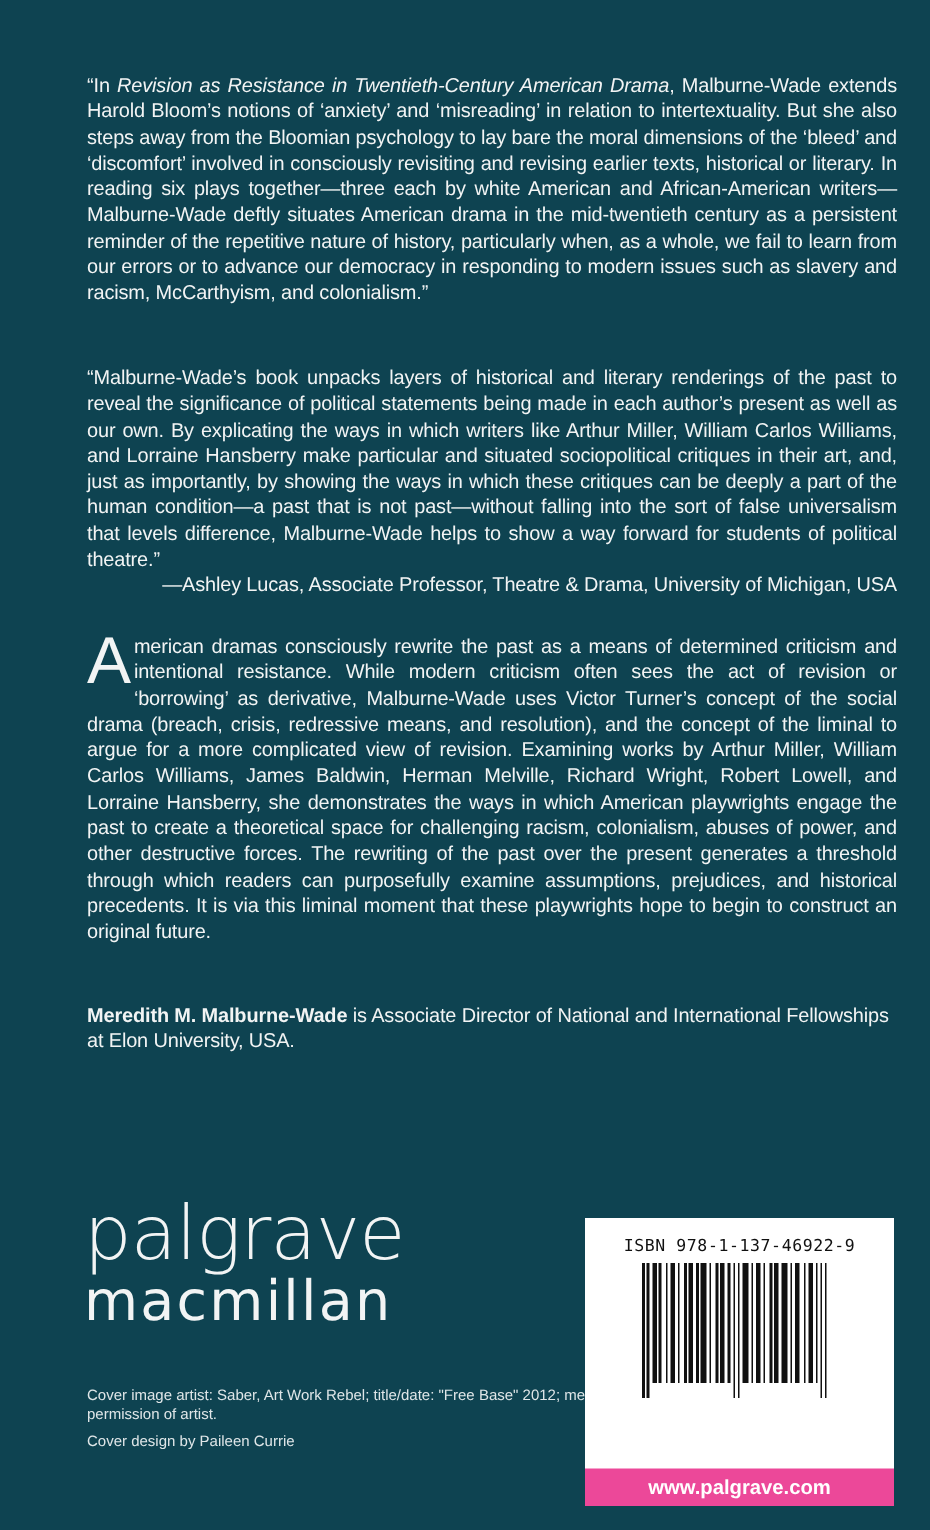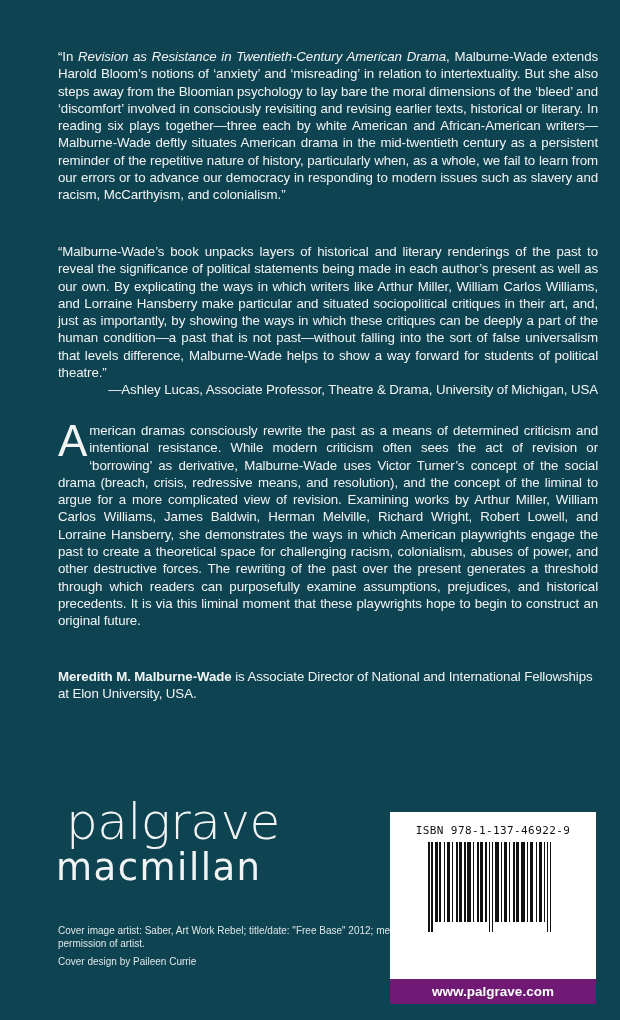--- a/index.html
+++ b/index.html
@@ -48,21 +48,21 @@
 
     .logo {
       position: absolute;
       left: 56px;
       top: 800px;
       font-family: "DejaVu Sans", sans-serif;
       color: #f2f4f4;
       font-weight: normal;
       line-height: 44px;
     }
-    .logo .l1 { display: block; font-size: 50px; letter-spacing: -0.5px; font-weight: 300; margin-left: 10px; }
+    .logo .l1 { display: block; font-size: 50px; letter-spacing: -0.5px; font-weight: 300; }
     .logo .l2 { display: block; font-size: 37px; letter-spacing: 1.5px; margin-top: 2px; }
 
     .credits {
       position: absolute;
       left: 58px;
       top: 924px;
       font-family: "Liberation Sans", sans-serif;
       font-size: 10px;
       line-height: 13px;
       color: #dfe6e8;
@@ -109,21 +109,21 @@
       letter-spacing: 0.6px;
       background: transparent;
     }
     .bar-digits .first { margin-right: 8px; }
     .url-band {
       position: absolute;
       left: 0;
       bottom: 0;
       width: 100%;
       height: 25px;
-      background: #701a75;
+      background: #ec4899;
       color: #ffffff;
       text-align: center;
       font-family: "Liberation Sans", sans-serif;
       font-size: 13.5px;
       line-height: 25px;
       font-weight: bold;
     }
   </style>
 </head>
 <body>

